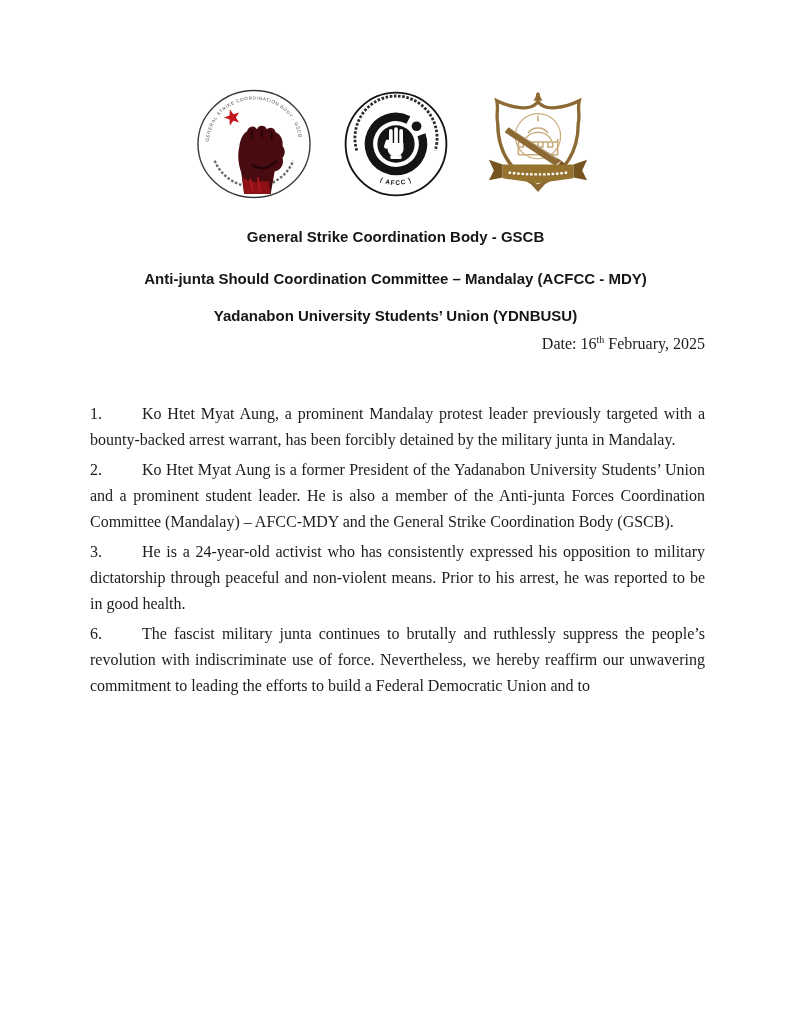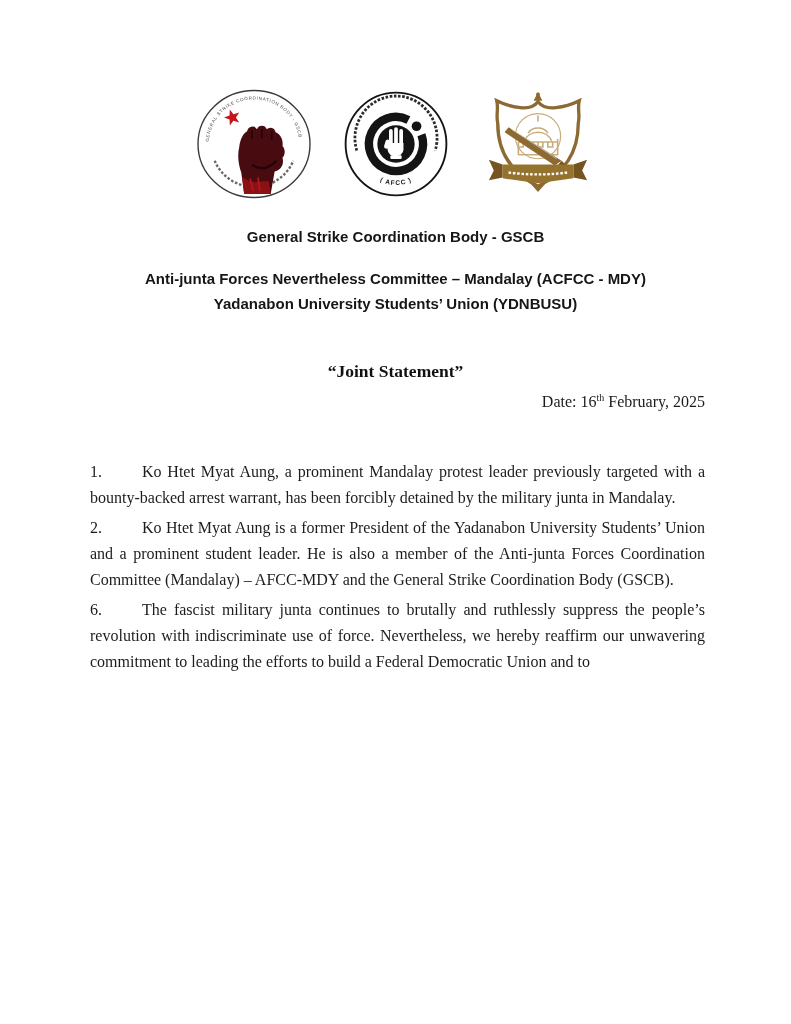--- a/index.html
+++ b/index.html
@@ -9,21 +9,21 @@
     font-family:"Liberation Serif", serif;color:#1c1c1c;
   }
   
   .logos{display:flex;justify-content:center;align-items:center;gap:27px;padding-top:87px;}
   .logo{display:block;}
   
   .orgs{text-align:center;font-family:"Liberation Sans", sans-serif;font-weight:bold;color:#161616;}
   .org{font-size:15px;line-height:17px;margin:0;}
   .org1{margin-top:27px;}
   .org2{margin-top:25px;}
-  .org3{margin-top:8px;}
+  .org3{margin-top:20px;}
   .stmt-title{
     text-align:center;font-family:"Liberation Serif", serif;font-weight:bold;
     font-size:17.5px;line-height:21px;margin:49px 0 0 0;color:#111;
   }
   .date-line{
     text-align:right;font-size:16px;line-height:18px;margin:11px 86px 0 0;color:#1c1c1c;
   }
   .date-line sup{font-size:10px;vertical-align:6px;line-height:0;}
   
   .paras{margin:48px 86px 16px 90px;}
@@ -119,27 +119,27 @@
         <path d="M96,76 L110,71 L105,82 L110,92 L96,89 Z" fill="#75541f"></path>
         <path d="M24,76 L96,76 L96,90 L60,95 L24,90 Z" fill="#96722f"></path>
         <path d="M30,84 Q60,88 90,84" stroke="#ffffff" stroke-width="2.4" stroke-dasharray="2.6 1.8" fill="none"></path>
       </g>
       <path d="M52,95 C55,98 65,98 68,95 L60,104 Z" fill="#8d6a33"></path>
     </svg>
   </div>
 
   <div class="orgs">
     <p class="org org1">General Strike Coordination Body - GSCB</p>
-    <p class="org org2">Anti-junta Forces Nevertheless Committee – Mandalay (ACFCC - MDY)</p>
+    <p class="org org2">Anti-junta Should Coordination Committee – Mandalay (ACFCC - MDY)</p>
     <p class="org org3">Yadanabon University Students’ Union (YDNBUSU)</p>
   </div>
 
-  <h1 class="stmt-title">“Joint Statement”</h1>
 
   <div class="date-line"><span>Date: 16</span><sup>th</sup><span> February, 2025</span></div>
 
   <div class="paras">
     <p><span class="pnum">1.</span><span class="ptab"></span><span>Ko Htet Myat Aung, a prominent Mandalay protest leader previously targeted with a bounty-backed arrest warrant, has been forcibly detained by the military junta in Mandalay.</span></p>
     <p><span class="pnum">2.</span><span class="ptab"></span><span>Ko Htet Myat Aung is a former President of the Yadanabon University Students’ Union and a prominent student leader. He is also a member of the Anti-junta Forces Coordination Committee (Mandalay) – AFCC-MDY and the General Strike Coordination Body (GSCB).</span></p>
+    <p><span class="pnum">3.</span><span class="ptab"></span><span>He is a 24-year-old activist who has consistently expressed his opposition to military dictatorship through peaceful and non-violent means. Prior to his arrest, he was reported to be in good health.</span></p>
     <p><span class="pnum">6.</span><span class="ptab"></span><span>The fascist military junta continues to brutally and ruthlessly suppress the people’s revolution with indiscriminate use of force. Nevertheless, we hereby reaffirm our unwavering commitment to leading the efforts to build a Federal Democratic Union and to</span></p>
   </div>
 
 </div>
 
 </body></html>

